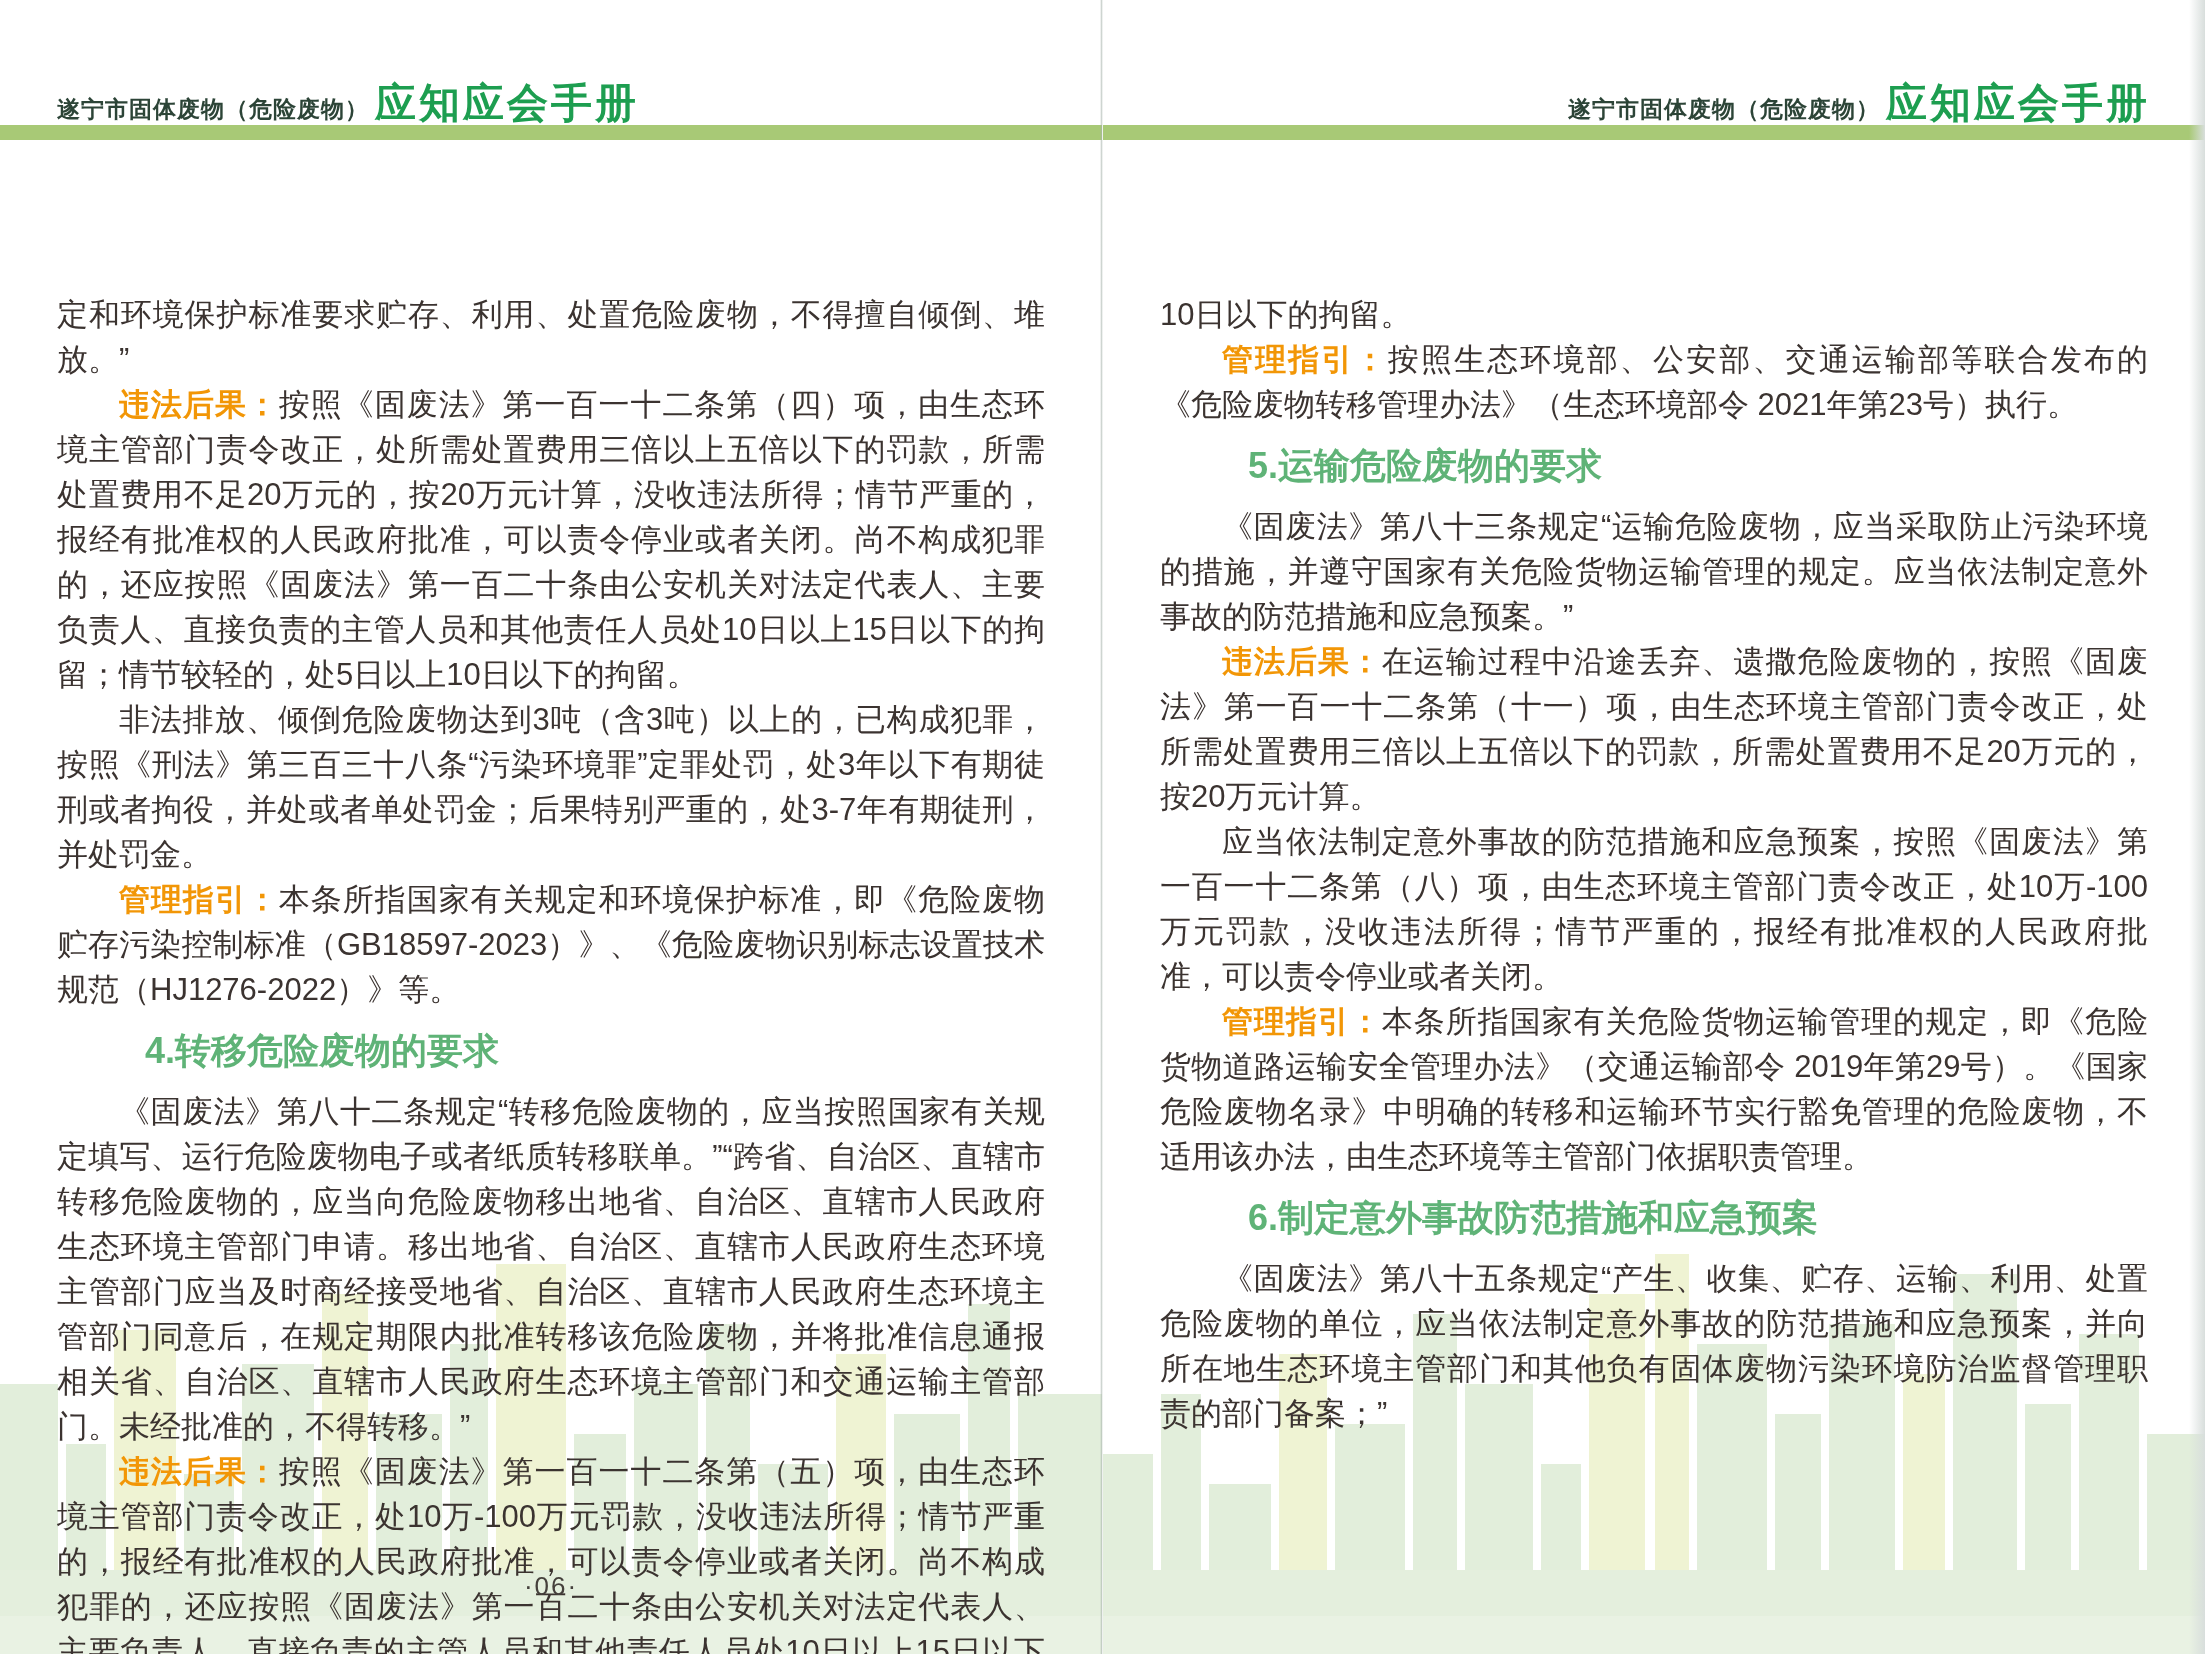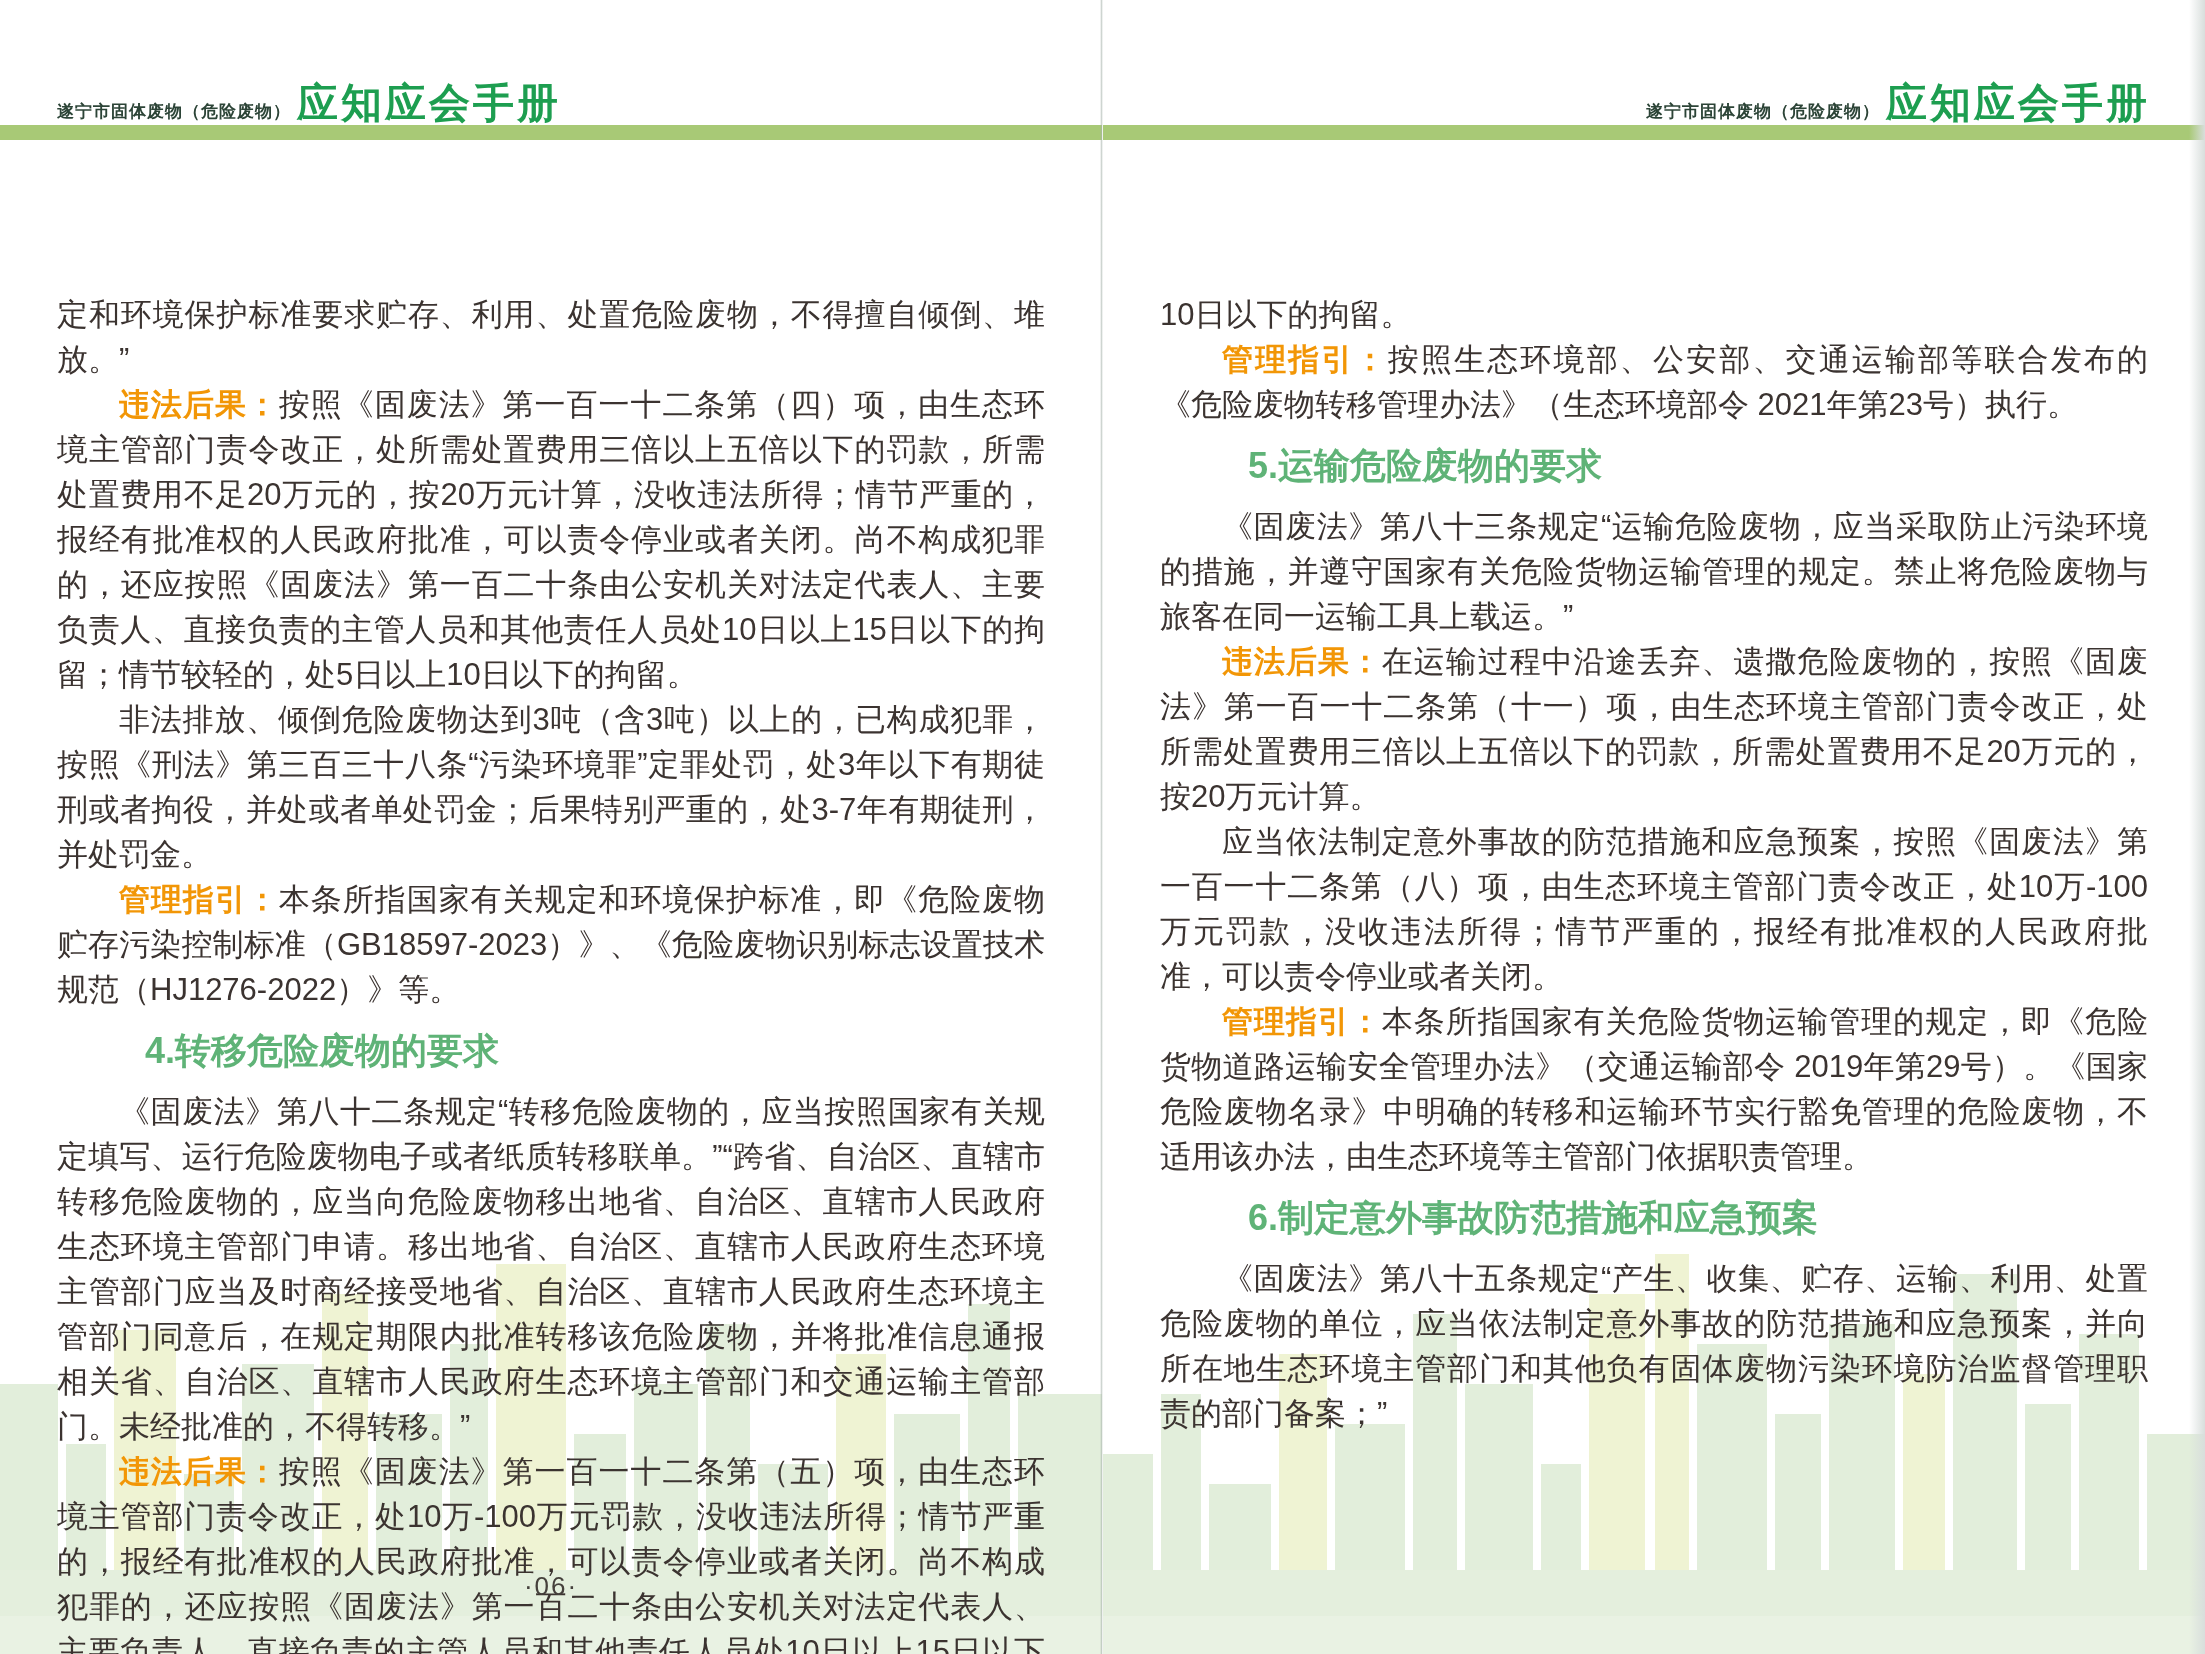--- a/index.html
+++ b/index.html
@@ -22,21 +22,21 @@
   .page{position:absolute;top:0;height:1654px;overflow:hidden;background:#fff;}
   .page-left{left:0;width:1102px;}
   .page-right{left:1103px;width:1102px;}
 
   .page-header{
     position:absolute;top:76px;left:57px;right:55px;
     white-space:nowrap;
   }
   .page-right .page-header{text-align:right;}
   .t-small{
-    font-size:17px;font-weight:bold;color:var(--title-dark);
+    font-size:23px;font-weight:bold;color:var(--title-dark);
     letter-spacing:1px;vertical-align:baseline;
   }
   .t-large{
     font-size:41px;font-weight:bold;color:var(--title-green);
     letter-spacing:3px;margin-left:6px;vertical-align:baseline;
   }
   .bar{
     position:absolute;top:125px;left:0;right:0;height:15px;
     background:var(--bar);
   }
@@ -157,21 +157,21 @@
         <rect x="800" y="140" width="42" height="280"></rect>
       </g>
       <rect x="0" y="336" width="1102" height="84" fill="#e4efdd"></rect>
       <rect x="0" y="382" width="1102" height="38" fill="#e9f2e3"></rect>
     </svg>
 
     <main class="content">
         <p class="block continuation">10日以下的拘留。</p>
         <p class="block para"><span class="label">管理指引：</span>按照生态环境部、公安部、交通运输部等联合发布的《危险废物转移管理办法》（生态环境部令 2021年第23号）执行。</p>
         <h3 class="block heading">5.运输危险废物的要求</h3>
-        <p class="block para">《固废法》第八十三条规定“运输危险废物，应当采取防止污染环境的措施，并遵守国家有关危险货物运输管理的规定。禁止将危险废物与旅客在同一运输工具上载运。”</p>
+        <p class="block para">《固废法》第八十三条规定“运输危险废物，应当采取防止污染环境的措施，并遵守国家有关危险货物运输管理的规定。应当依法制定意外事故的防范措施和应急预案。”</p>
         <p class="block para"><span class="label">违法后果：</span>在运输过程中沿途丢弃、遗撒危险废物的，按照《固废法》第一百一十二条第（十一）项，由生态环境主管部门责令改正，处所需处置费用三倍以上五倍以下的罚款，所需处置费用不足20万元的，按20万元计算。</p>
         <p class="block para">应当依法制定意外事故的防范措施和应急预案，按照《固废法》第一百一十二条第（八）项，由生态环境主管部门责令改正，处10万-100万元罚款，没收违法所得；情节严重的，报经有批准权的人民政府批准，可以责令停业或者关闭。</p>
         <p class="block para"><span class="label">管理指引：</span>本条所指国家有关危险货物运输管理的规定，即《危险货物道路运输安全管理办法》（交通运输部令 2019年第29号）。《国家危险废物名录》中明确的转移和运输环节实行豁免管理的危险废物，不适用该办法，由生态环境等主管部门依据职责管理。</p>
         <h3 class="block heading">6.制定意外事故防范措施和应急预案</h3>
         <p class="block para">《固废法》第八十五条规定“产生、收集、贮存、运输、利用、处置危险废物的单位，应当依法制定意外事故的防范措施和应急预案，并向所在地生态环境主管部门和其他负有固体废物污染环境防治监督管理职责的部门备案；”</p>
       </main>
 
   </section>
 
   <div class="gutter"></div>

